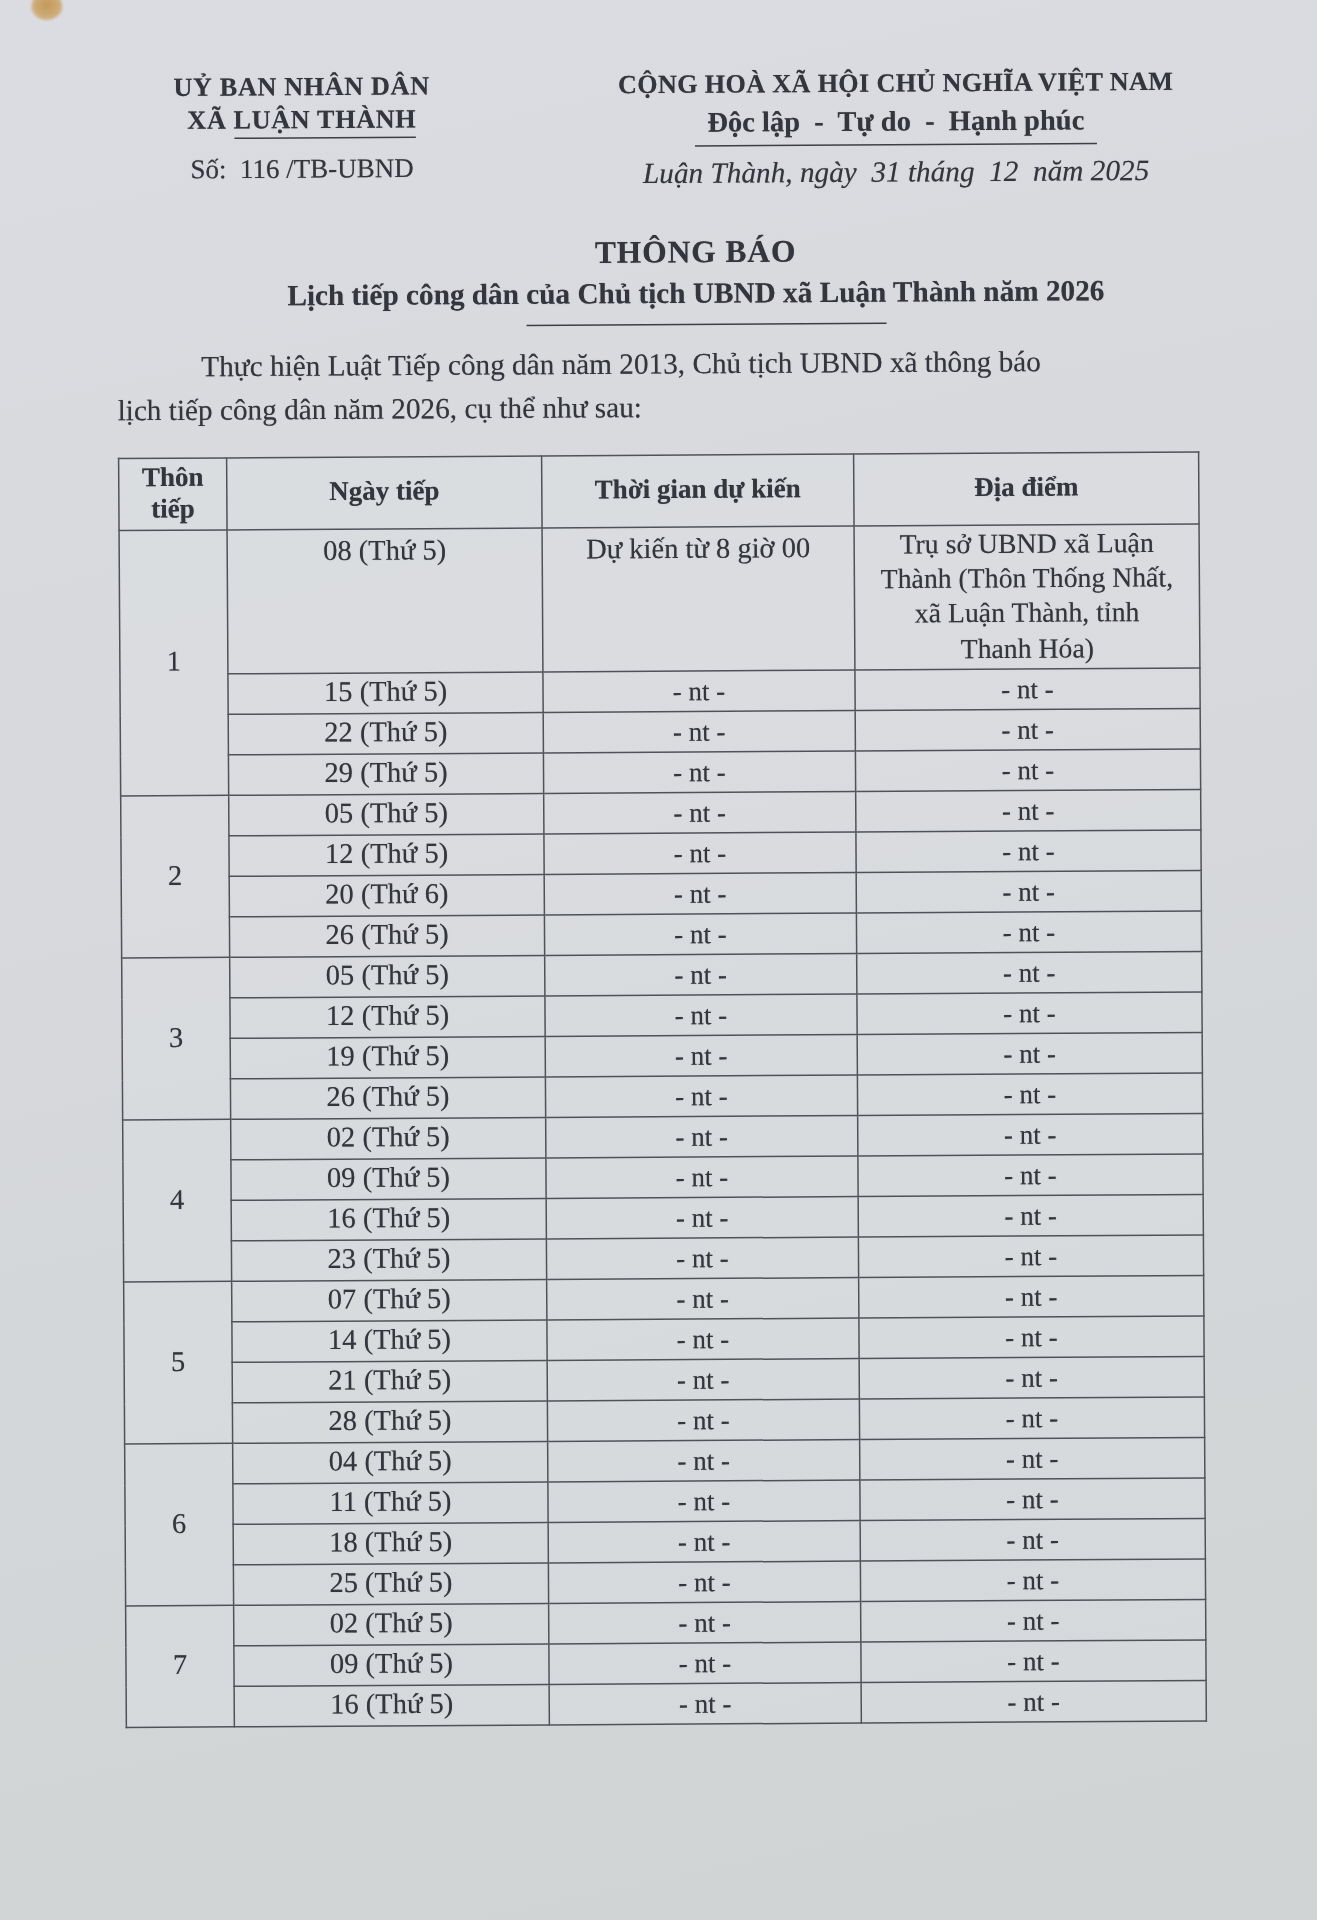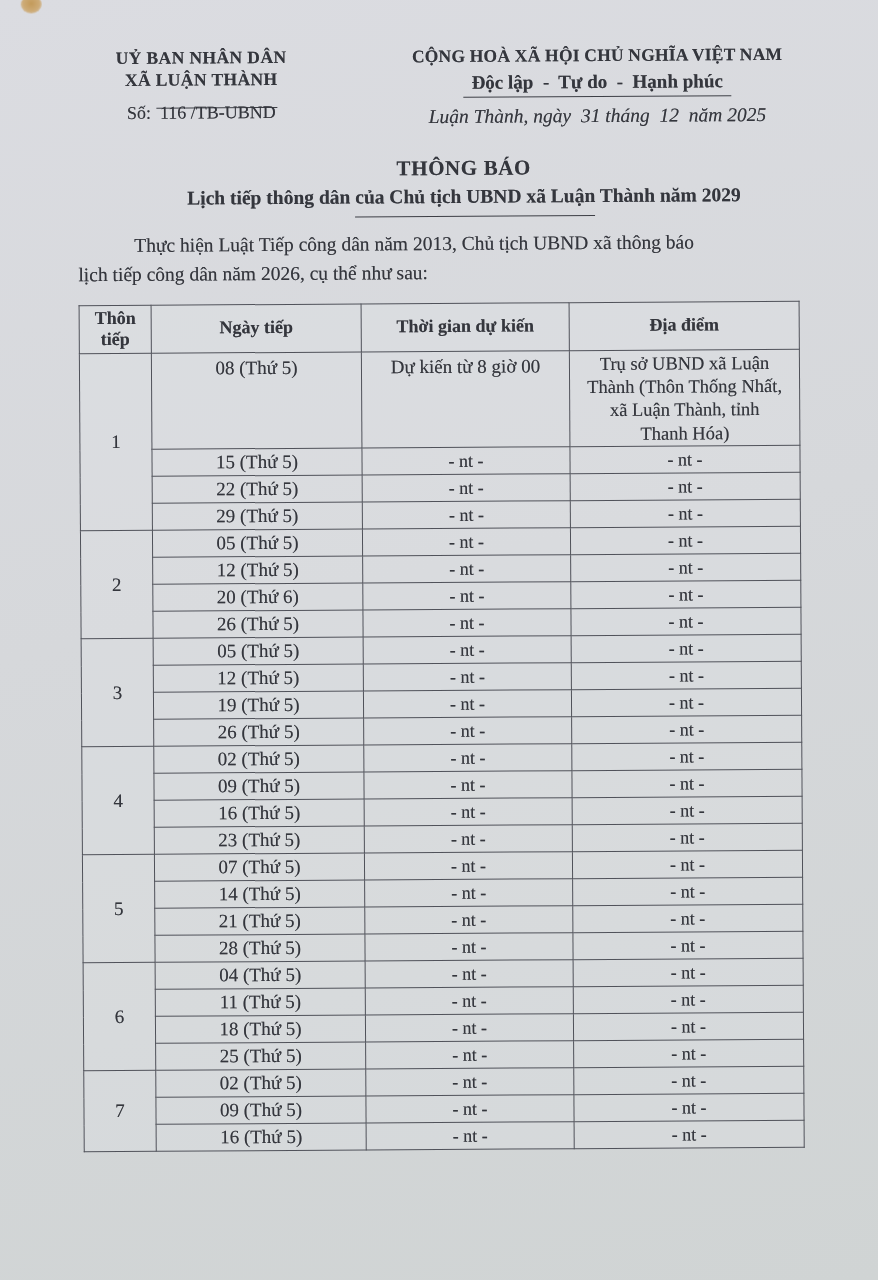--- a/index.html
+++ b/index.html
@@ -20,21 +20,21 @@
     position:absolute; left:24px; top:-7px; width:21px; height:18px;
     border-radius:50%;
     background: radial-gradient(ellipse at 50% 45%, #c39a5a 0%, #cdab77 55%, rgba(214,216,219,0) 100%);
     filter: blur(0.6px);
   }
   
   .hdr { display:flex; padding:46px 0 0 58px; }
   .hdr-left { width:292px; text-align:center; }
   .hdr-left .l1 { font-weight:bold; font-size:17.5px; letter-spacing:0.4px; }
   .hdr-left .l2 { font-weight:bold; font-size:17.5px; letter-spacing:0.4px; margin-top:1px; }
-  .hdr-left .l2 .uline { border-bottom:1.7px solid #3d3f46; padding-bottom:18px; }
+  .hdr-left .l2 .uline { border-bottom:1.7px solid #3d3f46; padding-bottom:2px; }
   .hdr-left .l3 { font-size:18px; margin-top:12px; white-space:pre; }
   .hdr-right { width:492px; text-align:center; margin-left:4px; }
   .hdr-right .l1 { font-weight:bold; font-size:17.5px; letter-spacing:0.2px; }
   .hdr-right .l2 { display:inline-block; font-weight:bold; font-size:19px; border-bottom:1.8px solid #3d3f46; padding:2px 8px 3px; margin-top:3px; white-space:pre; }
   .hdr-right .l3 { font-style:italic; font-size:19.5px; margin-top:8px; white-space:pre; }
   
   .title-wrap { text-align:center; margin-top:28px; padding-left:54px; }
   .title { font-weight:bold; font-size:21px; letter-spacing:0.6px; }
   .subtitle { font-weight:bold; font-size:19.5px; margin-top:5px; }
   .subtitle .uline { border-bottom:1.9px solid #3d3f46; padding-bottom:9px; }
@@ -74,21 +74,21 @@
     </div>
     <div class="hdr-right">
       <div class="l1">CỘNG HOÀ XÃ HỘI CHỦ NGHĨA VIỆT NAM</div>
       <div class="l2">Độc lập  -  Tự do  -  Hạnh phúc</div>
       <div class="l3">Luận Thành, ngày  31 tháng  12  năm 2025</div>
     </div>
   </div>
 
   <div class="title-wrap">
     <div class="title">THÔNG BÁO</div>
-    <div class="subtitle"><span>Lịch tiếp thông dân </span><span class="uline">của Chủ tịch UBND xã Luận</span><span> Thành năm 2029</span></div>
+    <div class="subtitle"><span>Lịch tiếp công dân </span><span class="uline">của Chủ tịch UBND xã Luận</span><span> Thành năm 2026</span></div>
   </div>
 
   <p class="body-p">Thực hiện Luật Tiếp công dân năm 2013, Chủ tịch UBND xã thông báo
 lịch tiếp công dân năm 2026, cụ thể như sau:</p>
 
   <div class="tbl-wrap">
     <table class="sched">
       <colgroup>
         <col style="width:72px">
           <col style="width:210px">

